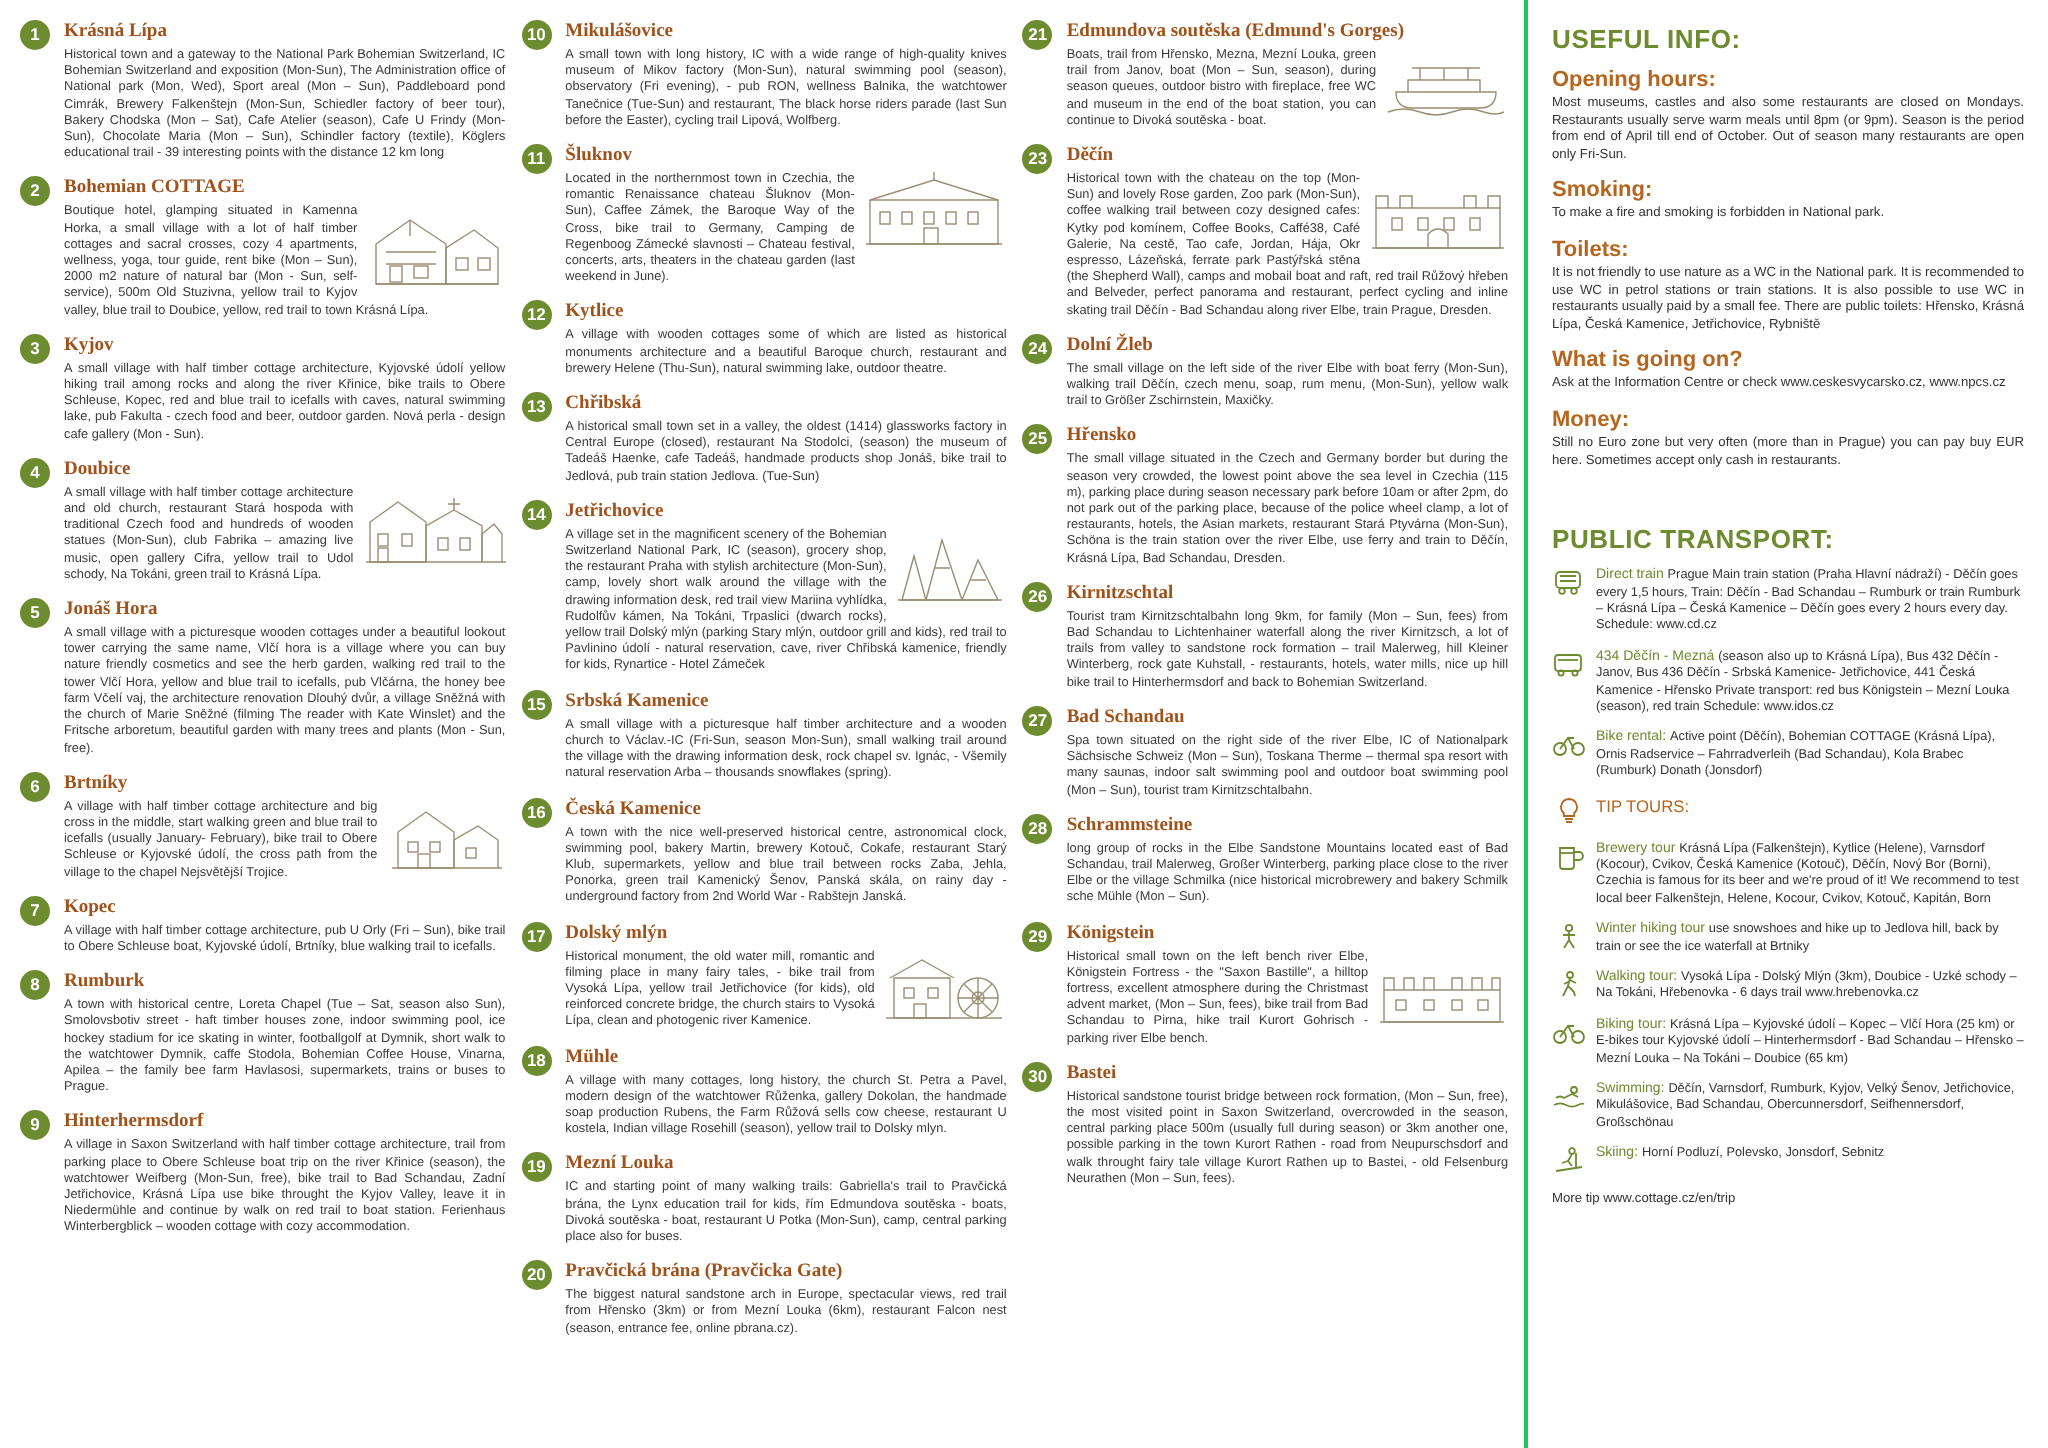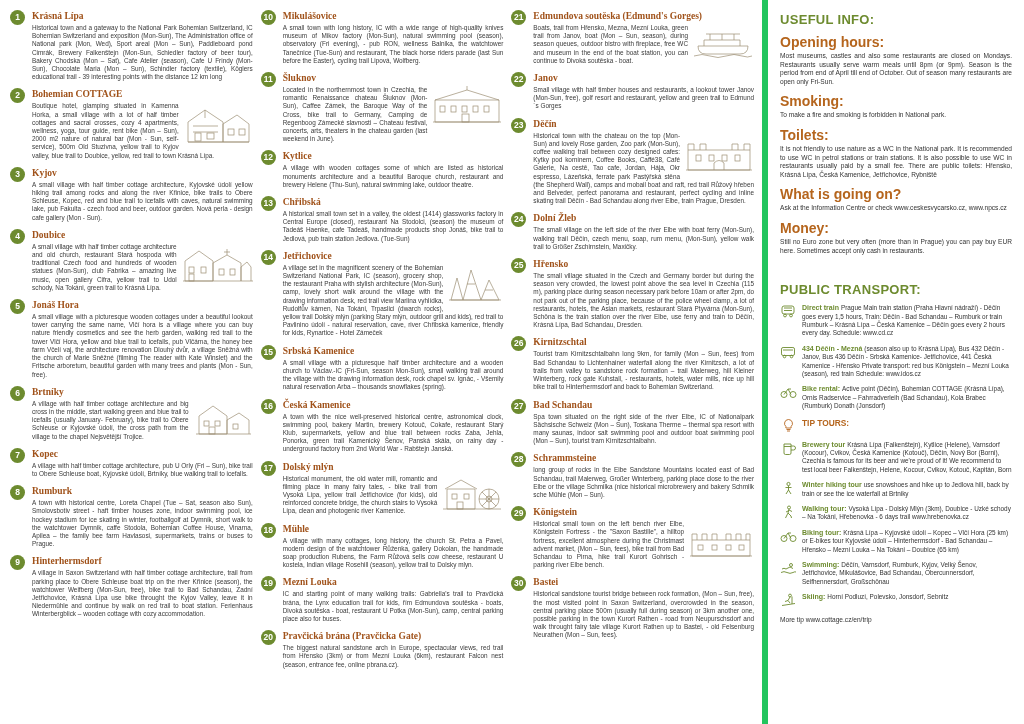--- a/index.html
+++ b/index.html
@@ -60,56 +60,56 @@
   }
   .sketch {
     float: right;
     margin: 0 0 2px 4px;
     opacity: 0.85;
   }
   
   .info {
     width: 262px;
     background: #fff;
-    border-left: 6px solid #22c55e;
+    border-left: 2px solid #22c55e;
     padding: 12px 12px 8px 12px;
     font-size: 7px;
     color: #333;
   }
   .info h2 {
     color: #6d8b2f;
     font-size: 13px;
     margin: 0 0 7px 0;
     letter-spacing: .3px;
     font-family: "Liberation Sans", sans-serif;
   }
   .info h3 {
     color: #b5651d;
-    font-size: 14px;
+    font-size: 11px;
     margin: 7px 0 2px 0;
   }
   .info p {
     margin: 0 0 6px 0;
     font-size: 6.6px;
     line-height: 8.6px;
     text-align: justify;
   }
   .transport-item {
     position: relative;
     padding-left: 22px;
     margin-bottom: 7px;
     min-height: 16px;
   }
   .tico {
     position: absolute;
     left: 0; top: 0;
     width: 17px; height: 15px;
     color: #6d8b2f;
   }
-  .tlab { font-weight: bold; color: #6d8b2f; }
+  .tlab { font-weight: normal; color: #6d8b2f; }
   .ti-body { font-size: 6.4px; line-height: 8.4px; text-align: justify; }
   svg { display:block; }
 </style>
 </head>
 <body>
 
 <div class="page">
 
   <div class="cols">
 
@@ -339,25 +339,20 @@
               <path d="M12 22 L12 16 L48 16 L48 22"></path>
               <path d="M18 16 L18 10 M30 16 L30 10 M42 16 L42 10"></path>
               <path d="M14 10 L48 10"></path>
               <path d="M2 32 Q10 29 18 32 Q26 35 34 32 Q42 29 50 32 Q56 34 60 32"></path>
             </g>
           </svg>
         </span>
         <div class="body">Boats, trail from Hřensko, Mezna, Mezní Louka,    green trail from Janov, boat (Mon – Sun, season), during season queues, outdoor bistro with fireplace, free WC and museum in the end of the boat station,  you can continue to Divoká soutěska - boat.</div>
       </div>
 
-      <div class="entry">
-        <div class="num">22</div>
-        <div class="ttl">Janov</div>
-        <div class="body">Small village with half timber houses and restaurants,   a lookout tower Janov (Mon-Sun, free), golf resort and restaurant,   yellow and green trail to Edmund´s Gorges</div>
-      </div>
 
       <div class="entry">
         <div class="num">23</div>
         <div class="ttl">Děčín</div>
         <span class="sketch">
           <svg width="70" height="42" viewBox="0 0 70 42">
             <g stroke="#8a7a5a" stroke-width="0.7" fill="none">
               <path d="M4 38 L4 18 L66 18 L66 38 Z"></path>
               <path d="M4 18 L4 12 L10 12 L10 18 M16 18 L16 12 L22 12 L22 18"></path>
               <path d="M48 18 L48 12 L54 12 L54 18 M60 18 L60 12 L66 12 L66 18"></path>

